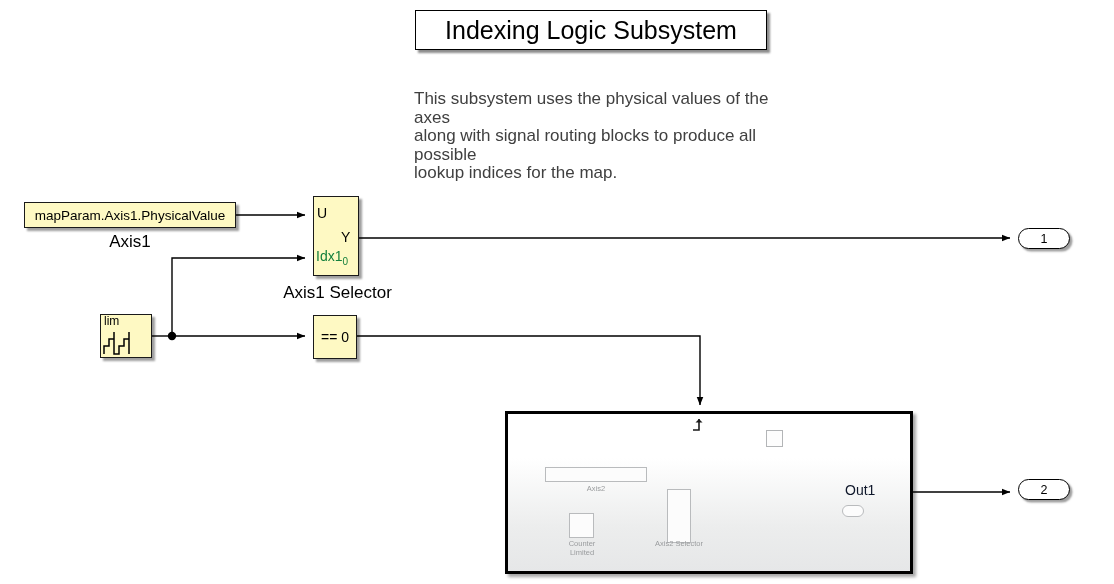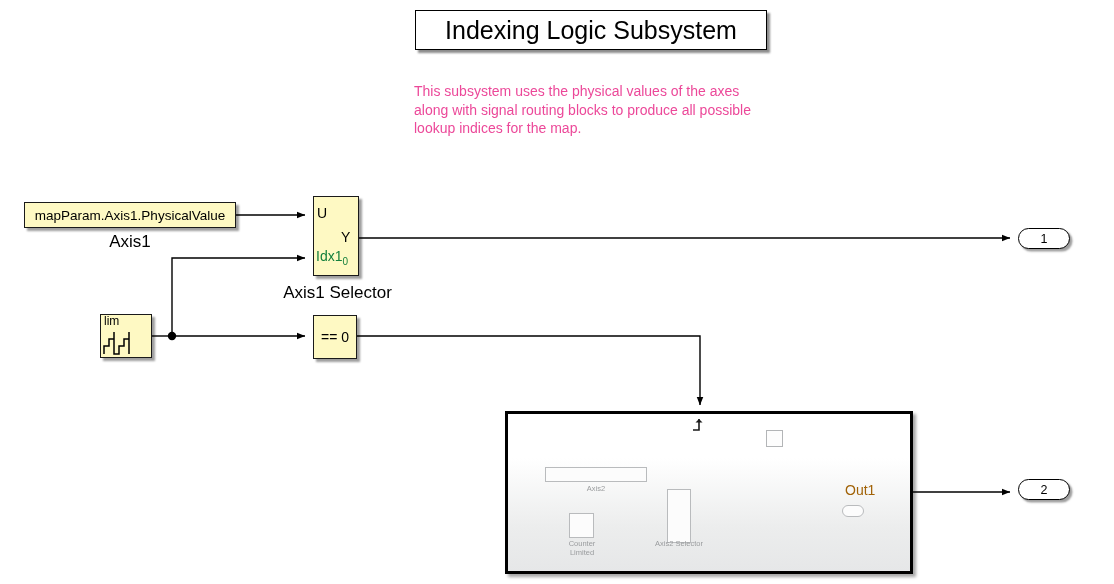--- a/index.html
+++ b/index.html
@@ -36,24 +36,24 @@
   #title-box .txt {
     font-size: 25px;
     color: #000;
     line-height: 1;
     white-space: nowrap;
   }
 
   
   #description {
     left: 414px;
-    top: 82px;
+    top: 90px;
     width: 370px;
-    font-size: 14px;
-    color: #ec4899;
+    font-size: 17px;
+    color: #404040;
     line-height: 18.5px;
     white-space: pre-line;
   }
 
   
   .blk {
     background: #fef9c3;
     border: 1.6px solid #1a1a1a;
     box-shadow: 2.5px 2.5px 2px rgba(0,0,0,0.38);
     box-sizing: border-box;
@@ -172,21 +172,21 @@
     height: 12px;
     border: 1px solid #b9bbbd;
     background: #fcfcfc;
     border-radius: 6px;
     box-sizing: border-box;
   }
   #out1-label {
     left: 845px;
     top: 482px;
     font-size: 14px;
-    color: #a16207;
+    color: #0f172a;
     white-space: nowrap;
   }
 
   
   .outport {
     width: 52px;
     height: 21px;
     border: 1.8px solid #000;
     border-radius: 11px;
     background: #fff;

